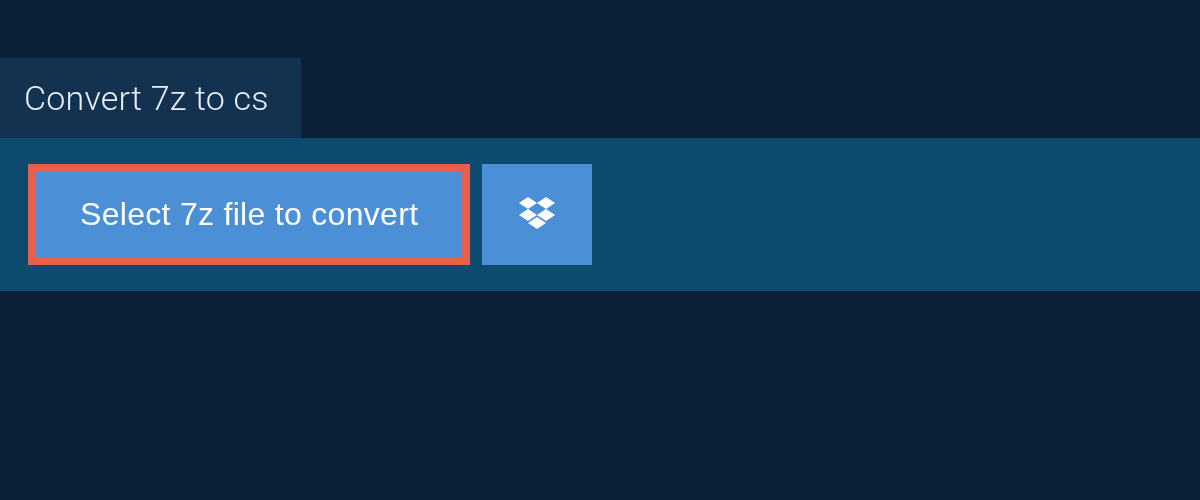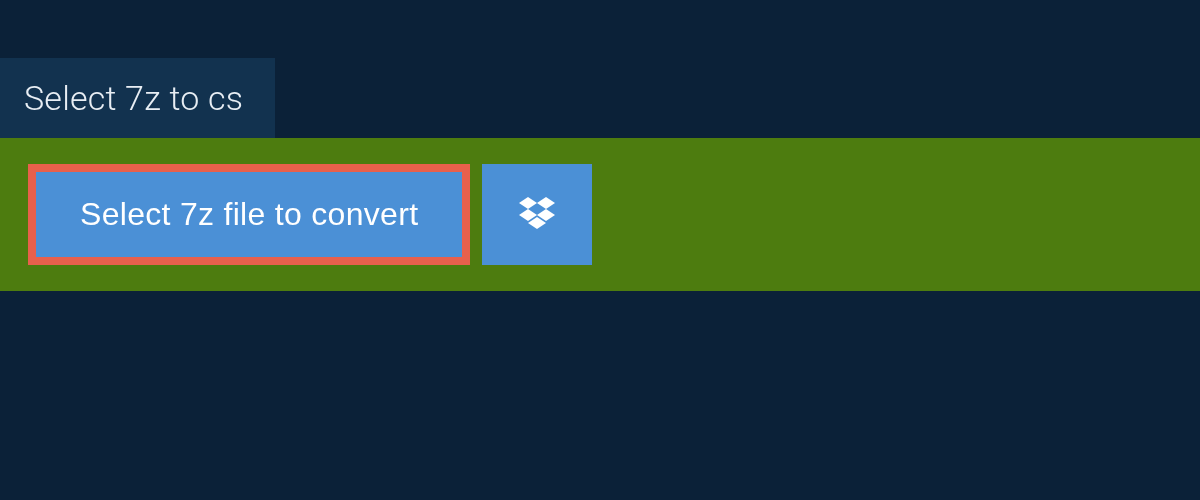--- a/index.html
+++ b/index.html
@@ -21,21 +21,21 @@
       margin-top: 58px;
       margin-left: 0;
     }
     .tab-label {
       color: #e8eef4;
       font-size: 34px;
       font-weight: 300;
       letter-spacing: 0.2px;
     }
     .panel {
-      background: #4d7c0f;
+      background: #0c4a6e;
       padding: 26px 28px;
       margin-top: 0;
       width: 100%;
     }
     .button-row {
       display: flex;
       gap: 12px;
       align-items: stretch;
     }
     .select-btn {
@@ -66,21 +66,21 @@
       height: 36px;
       fill: #ffffff;
     }
   </style>
 </head>
 <body>
 
 
 
 <div class="tab">
-  <span class="tab-label">Select 7z to cs</span>
+  <span class="tab-label">Convert 7z to cs</span>
 </div>
 
 <div class="panel">
   <div class="button-row">
     <button class="select-btn">
       <span>Select 7z file to convert</span>
     </button>
     <button class="dropbox-btn">
       <span>
         <svg viewBox="0 0 40 36">

